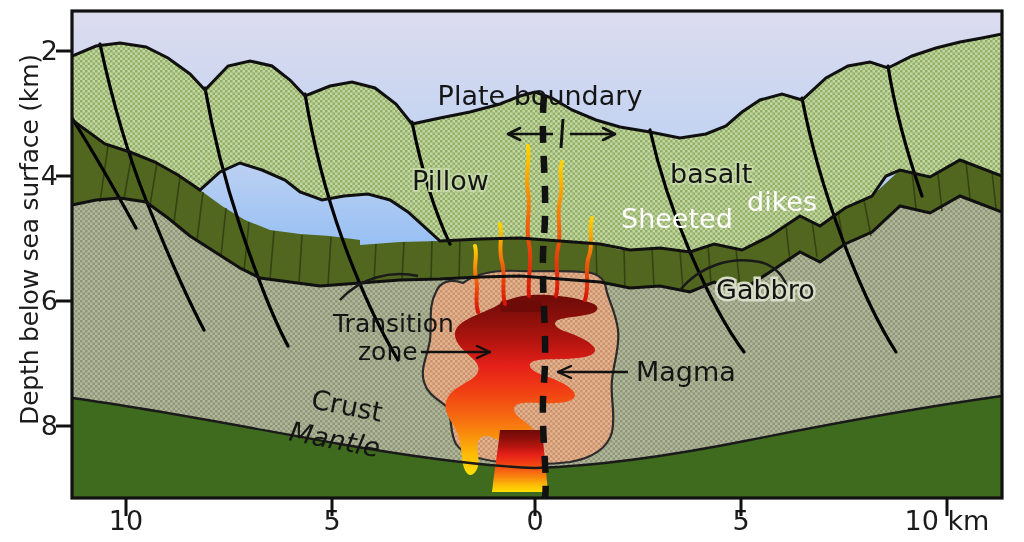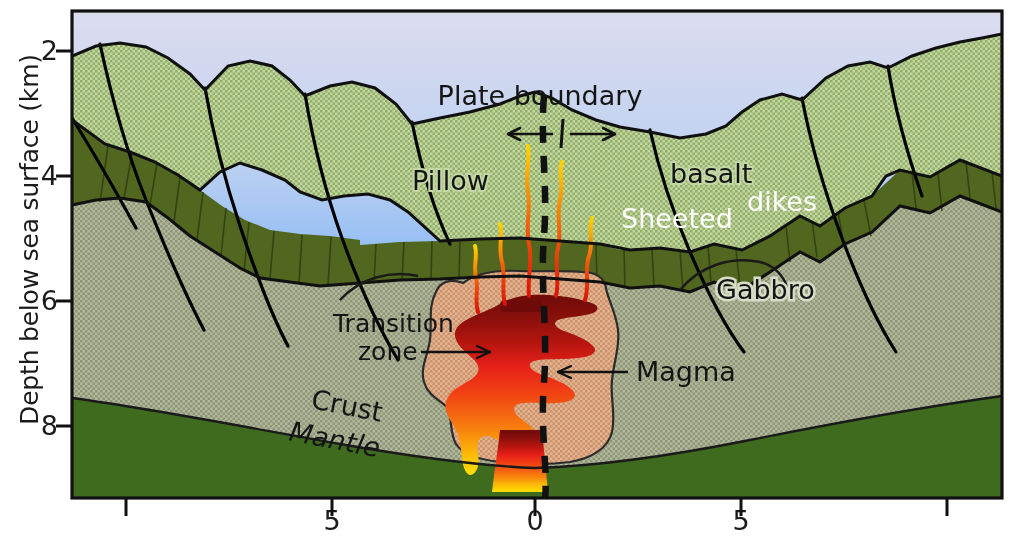--- a/index.html
+++ b/index.html
@@ -22,23 +22,25 @@
 
 <div id="fig">
 
   <div id="ylabel">Depth below sea surface (km)</div>
 
   <div class="ytick-lab" style="left:18px;top:35px;">2</div>
   <div class="ytick-lab" style="left:18px;top:160px;">4</div>
   <div class="ytick-lab" style="left:18px;top:285px;">6</div>
   <div class="ytick-lab" style="left:18px;top:410px;">8</div>
 
+  <div class="xtick-lab" style="left:71px;top:505px;">10</div>
   <div class="xtick-lab" style="left:277px;top:505px;">5</div>
   <div class="xtick-lab" style="left:480px;top:505px;">0</div>
   <div class="xtick-lab" style="left:686px;top:505px;">5</div>
+  <div class="xtick-lab" style="left:892px;top:505px;">10 km</div>
 
   <svg width="1024" height="542" viewBox="0 0 1024 542">
     <defs>
       <linearGradient id="skyGrad" x1="0" y1="0" x2="0" y2="1">
         <stop offset="0%" stop-color="#dcdcee"></stop>
         <stop offset="30%" stop-color="#bfd2f2"></stop>
         <stop offset="62%" stop-color="#79b2f5"></stop>
         <stop offset="100%" stop-color="#4f97ee"></stop>
       </linearGradient>
 

